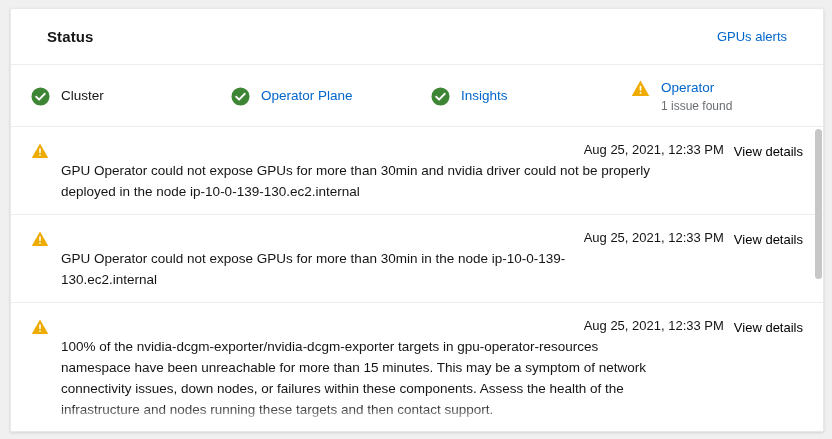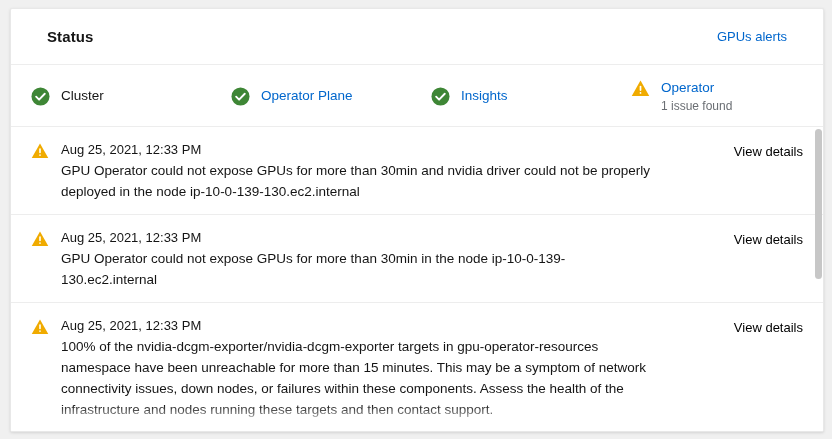--- a/index.html
+++ b/index.html
@@ -120,20 +120,21 @@
   .alert-body {
     flex: 1 1 auto;
     padding-right: 10px;
     min-width: 0;
   }
   .alert-time {
     font-size: 13px;
     color: #151515;
     line-height: 19px;
     margin-bottom: 1px;
+    text-align: right;
   }
   .alert-msg {
     font-size: 13.5px;
     color: #151515;
     line-height: 21px;
     max-width: 600px;
   }
   .alert-action {
     flex: 0 0 auto;
     font-size: 13px;

